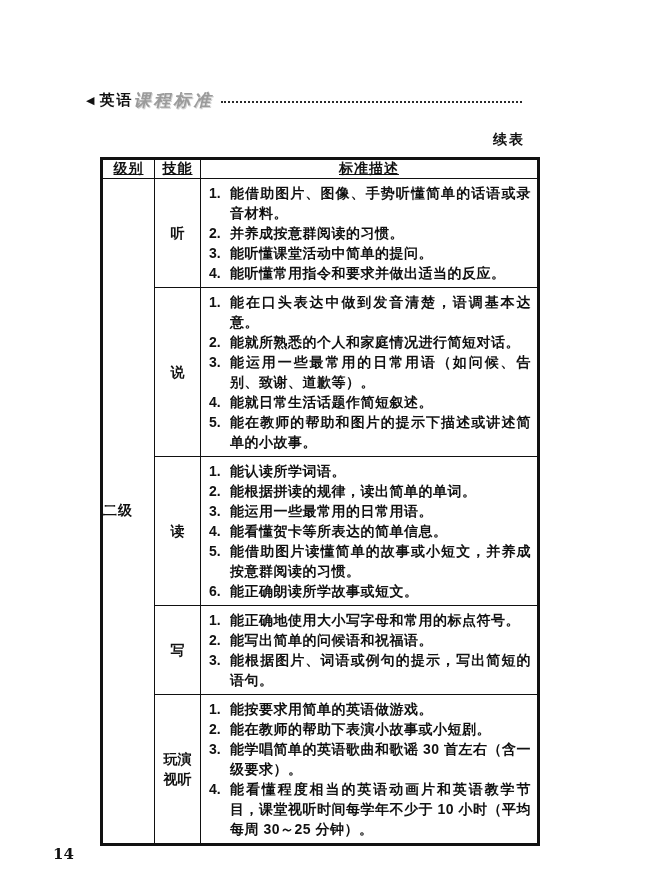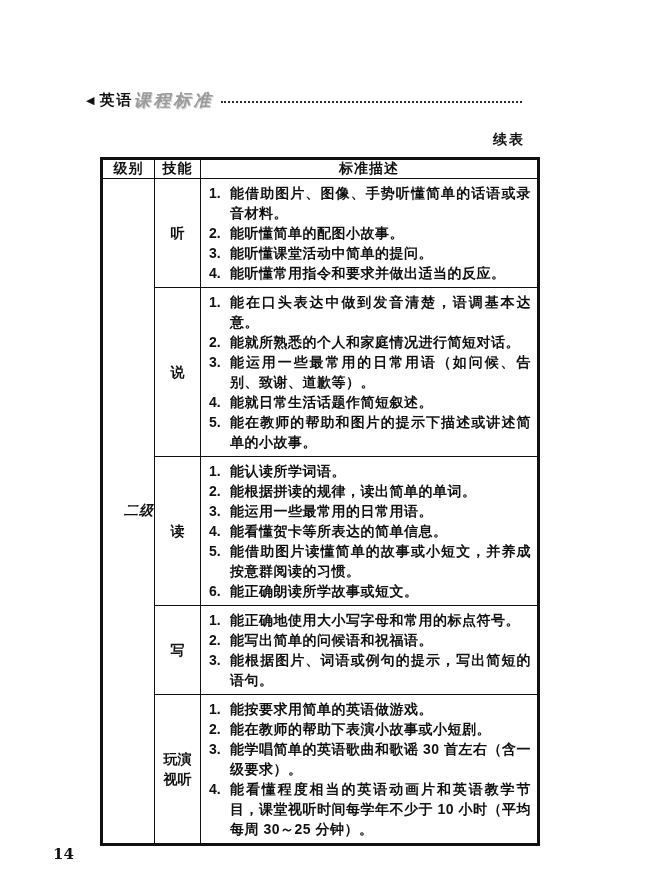--- a/index.html
+++ b/index.html
@@ -49,28 +49,29 @@
   }
   table.std-table, .std-table th, .std-table td {
     border: 1.5px solid #111;
   }
   table.std-table { border: 3px solid #111; }
   .std-table th {
     height: 18px;
     font-size: 14px; font-weight: bold;
     text-align: center; vertical-align: middle;
     letter-spacing: 1px;
+    text-decoration: underline;
   }
   .col-level { width: 53px; }
   .col-skill { width: 46px; }
   .col-desc  { width: 338px; }
 
   .level-cell {
-    text-align: right; vertical-align: middle;
-    font-size: 14px; font-weight: bold; letter-spacing: 1px; font-style: italic;
+    text-align: left; vertical-align: middle;
+    font-size: 14px; font-weight: bold; letter-spacing: 1px;
   }
   .skill-cell {
     text-align: center; vertical-align: middle;
     font-size: 14px; font-weight: bold;
     white-space: pre-line; line-height: 20px;
   }
   .desc-cell {
     vertical-align: top;
     padding: 4px 6px 4px 8px;
   }
@@ -133,21 +134,21 @@
       <tr class="row-listen">
         <td rowspan="5" class="level-cell">二级</td>
         <td class="skill-cell">听</td>
         <td class="desc-cell">
           <div class="item">
             <span class="num">1.</span>
             <span class="txt">能借助图片、图像、手势听懂简单的话语或录音材料。</span>
           </div>
           <div class="item">
             <span class="num">2.</span>
-            <span class="txt">能听懂简单的配图小故事。</span>
+            <span class="txt">并养成按意群阅读的习惯。</span>
           </div>
           <div class="item">
             <span class="num">3.</span>
             <span class="txt">能听懂课堂活动中简单的提问。</span>
           </div>
           <div class="item">
             <span class="num">4.</span>
             <span class="txt">能听懂常用指令和要求并做出适当的反应。</span>
           </div>
         </td>

